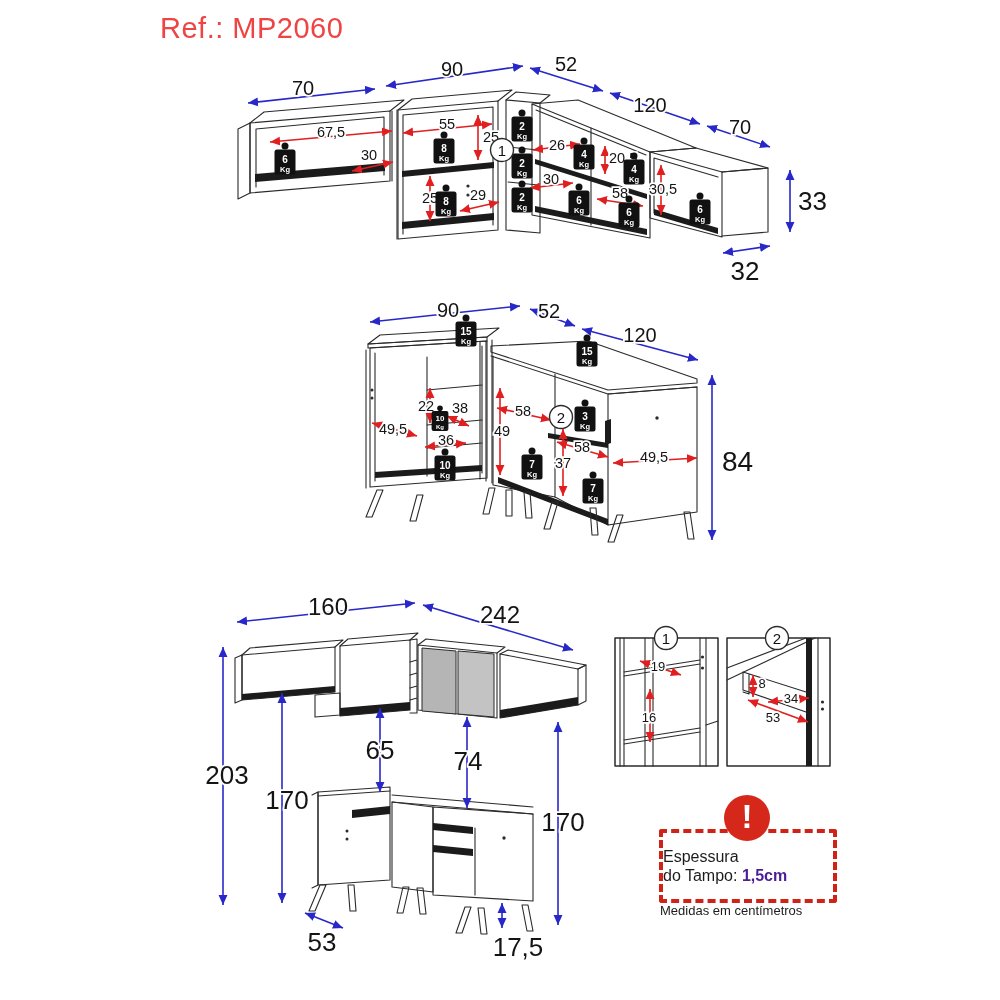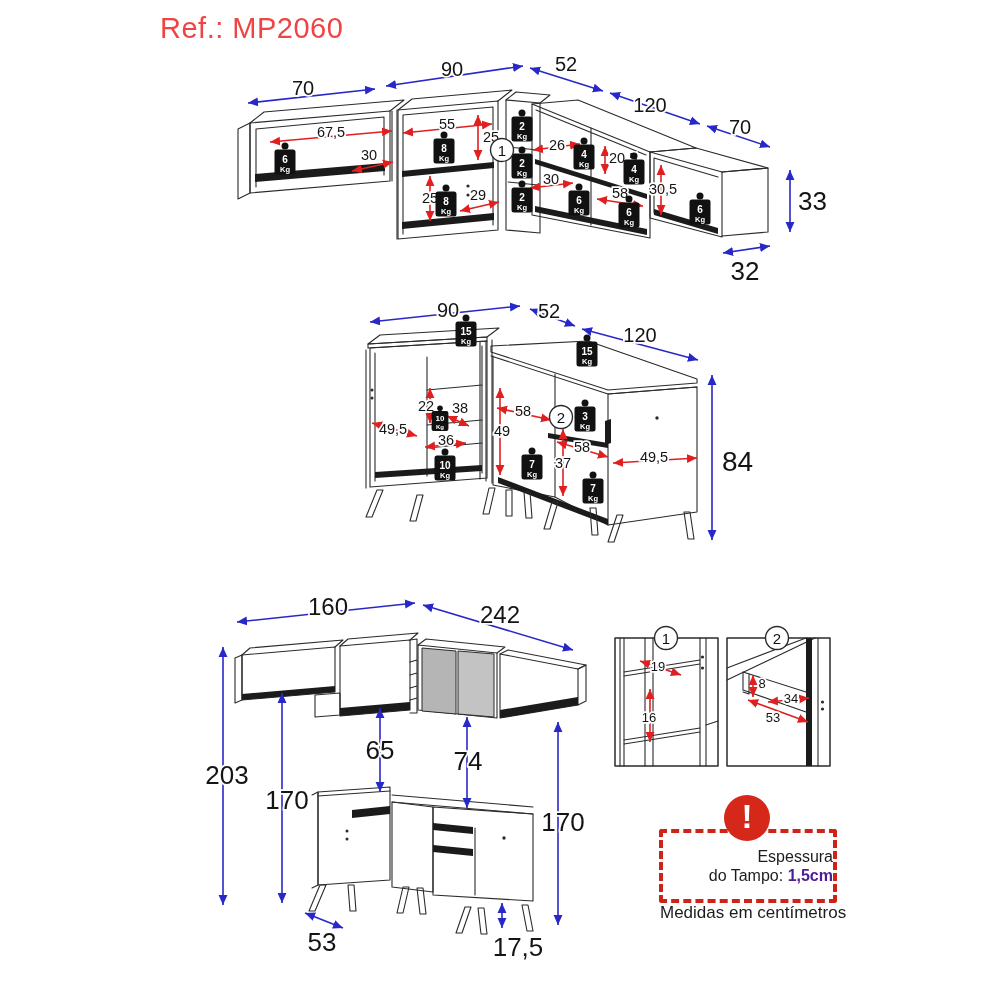--- a/index.html
+++ b/index.html
@@ -20,28 +20,28 @@
   .dk{fill:#1b1b1b;stroke:none;}
   .dot{fill:#2b2b2b;stroke:none;}
   .badge rect{fill:#111;}
   .badge circle{fill:#111;}
   .badge text{fill:#fff;font-weight:bold;text-anchor:middle;dominant-baseline:central;stroke:none;}
   .bv{font-size:10px}.bu{font-size:7.5px}
   .marker circle{fill:#fff;stroke:#2b2b2b;stroke-width:1.4;}
   .marker text{font-size:15px;fill:#111;text-anchor:middle;dominant-baseline:central;}
   
   .warnbox{position:absolute;left:659px;top:829px;width:170px;height:52px;
-           border:4px dashed #cf2318;border-radius:3px;text-align:right;
+           border:4px dashed #cf2318;border-radius:3px;text-align:left;
            padding-top:14px;font-size:16px;color:#1c1c1c;line-height:19px;}
   .warnval{color:#4c1d95;font-weight:bold;}
   .warnicon{position:absolute;left:724px;top:795px;width:46px;height:46px;border-radius:50%;
             background:#d6271b;color:#fff;font-weight:bold;font-size:33px;text-align:center;
             line-height:44px;z-index:2;}
   .legend{position:absolute;left:660px;top:903px;color:#1c1c1c;}
-  .legend .lu{font-size:17px;margin-bottom:10px;}
+  .legend .lu{font-size:13px;margin-bottom:10px;}
   .lrow{display:flex;align-items:center;margin-bottom:7px;font-size:17px;}
   .sw{width:27px;height:22px;margin-right:7px;display:inline-block;}
   .sw-red{background:#e31515;}
   .sw-blue{background:#1818cf;}
 </style>
 </head>
 <body>
 
 <div class="sheet">
 

